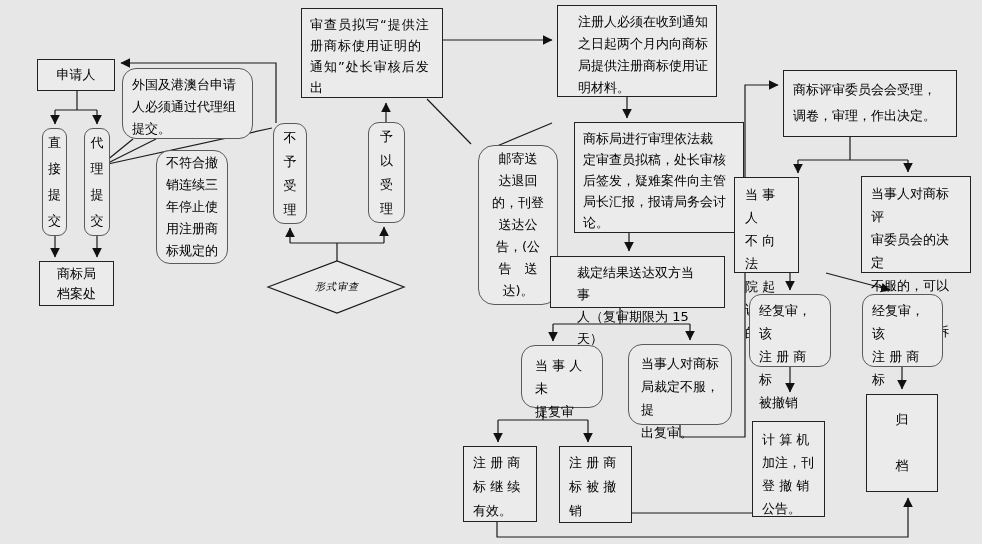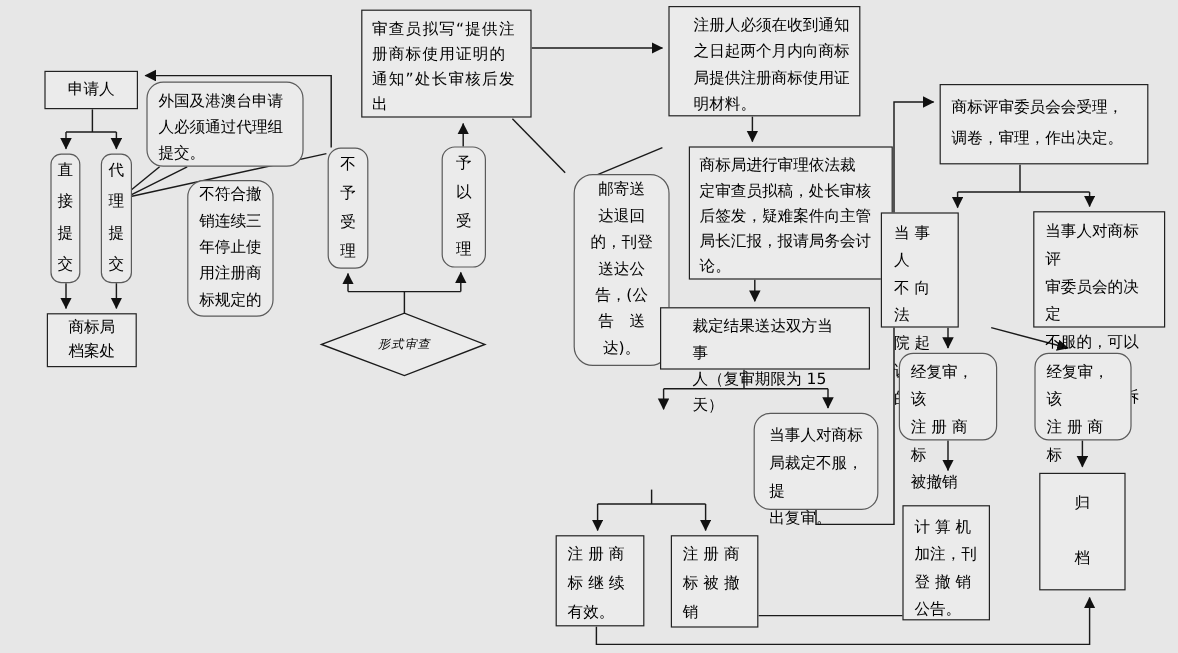--- a/index.html
+++ b/index.html
@@ -159,20 +159,22 @@
 
   <div class="node para" style="left:556px;top:122px;width:170px;height:111px;line-height:21px;margin-left:18px;">商标局进行审理依法裁
 定审查员拟稿，处长审核
 后签发，疑难案件向主管
 局长汇报，报请局务会讨
 论。</div>
 
   <div class="node para" style="left:550px;top:256px;width:175px;height:52px;line-height:22px;padding:5px 26px;">裁定结果送达双方当事
 人（复审期限为 15 天）</div>
 
+  <div class="node round para" style="left:521px;top:345px;width:82px;height:63px;line-height:23px;padding:8px 13px;">当 事 人 未
+提复审</div>
 
   <div class="node round para" style="left:628px;top:344px;width:104px;height:81px;line-height:23px;padding:7px 12px;border-radius:14px;">当事人对商标
 局裁定不服，提
 出复审。</div>
 
   <div class="node para" style="left:463px;top:446px;width:74px;height:76px;line-height:24px;padding:4px 9px;">注 册 商
 标 继 续
 有效。</div>
 
   <div class="node para" style="left:559px;top:446px;width:73px;height:77px;line-height:24px;padding:4px 9px;">注 册 商

